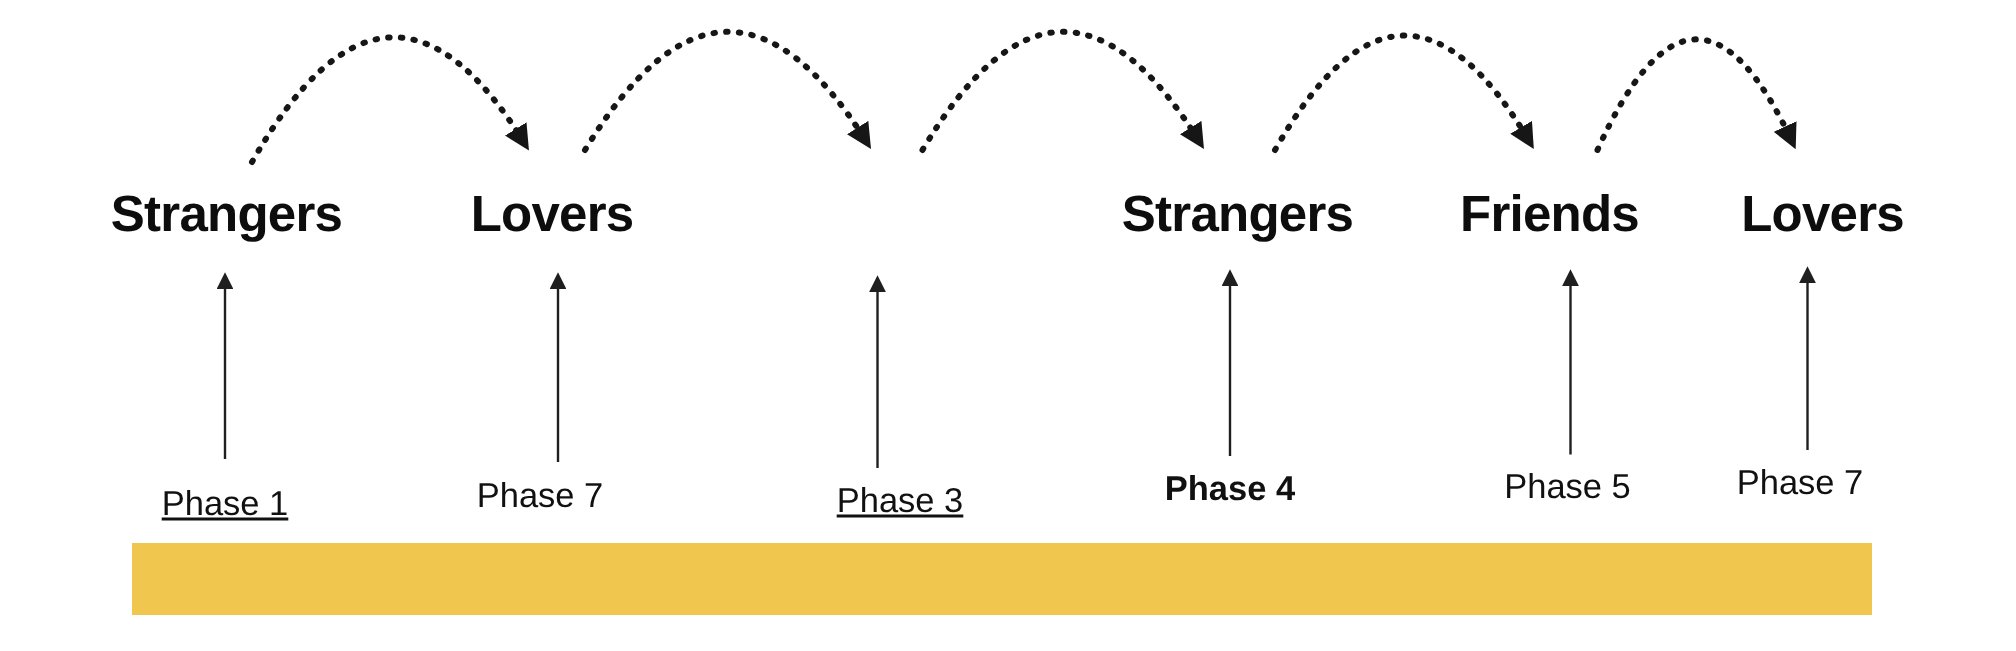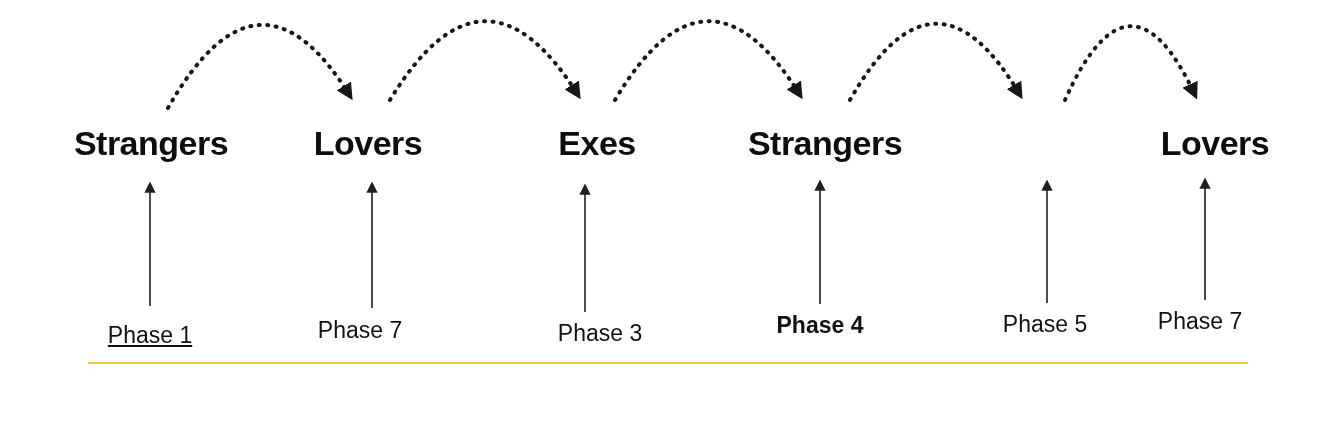--- a/index.html
+++ b/index.html
@@ -4,21 +4,21 @@
 <style>
   html, body {
     margin: 0;
     padding: 0;
     background: #ffffff;
     font-family: "Liberation Sans", sans-serif;
   }
   .canvas {
     position: relative;
     width: 1344px;
-    height: 364px;
+    height: 434px;
     background: #ffffff;
     overflow: hidden;
   }
   .connector-layer {
     position: absolute;
     top: 0;
     left: 0;
     width: 1344px;
     height: 434px;
   }
@@ -53,21 +53,21 @@
   }
   
   .w0 { left: 151px; }
   .w1 { left: 368px; }
   .w2 { left: 597px; }
   .w3 { left: 825px; }
   .w4 { left: 1033px; }
   .w5 { left: 1215px; }
   .p0 { left: 150px; top: 322px; text-decoration: underline; }
   .p1 { left: 360px; top: 317px; }
-  .p2 { left: 600px; top: 320px; }
+  .p2 { left: 600px; top: 320px; text-decoration: underline; }
   .p3 { left: 820px; top: 312px; font-weight: bold; }
   .p4 { left: 1045px; top: 311px; text-align: right; }
   .p5 { left: 1200px; top: 308px; }
   .timeline-bar {
     position: absolute;
     left: 88px;
     top: 362px;
     width: 1160px;
     height: 48px;
     background: #f0c64f; 
@@ -97,22 +97,22 @@
     <line class="uparrow" x1="150" y1="306" x2="150" y2="186" marker-end="url(#lineArrow)"></line>
     <line class="uparrow" x1="372" y1="308" x2="372" y2="186" marker-end="url(#lineArrow)"></line>
     <line class="uparrow" x1="585" y1="312" x2="585" y2="188" marker-end="url(#lineArrow)"></line>
     <line class="uparrow" x1="820" y1="304" x2="820" y2="184" marker-end="url(#lineArrow)"></line>
     <line class="uparrow" x1="1047" y1="303" x2="1047" y2="184" marker-end="url(#lineArrow)"></line>
     <line class="uparrow" x1="1205" y1="300" x2="1205" y2="182" marker-end="url(#lineArrow)"></line>
   </svg>
 
   <div class="stage-word w0">Strangers</div>
   <div class="stage-word w1">Lovers</div>
-  <div class="stage-word w2">Exes</div>
   <div class="stage-word w3">Strangers</div>
+  <div class="stage-word w4">Friends</div>
   <div class="stage-word w5">Lovers</div>
 
   <div class="phase-label p0">Phase 1</div>
   <div class="phase-label p1">Phase 7</div>
   <div class="phase-label p2">Phase 3</div>
   <div class="phase-label p3">Phase 4</div>
   <div class="phase-label p4">Phase 5</div>
   <div class="phase-label p5">Phase 7</div>
 
   <div class="timeline-bar" style="background: rgb(240, 198, 79);"></div>

